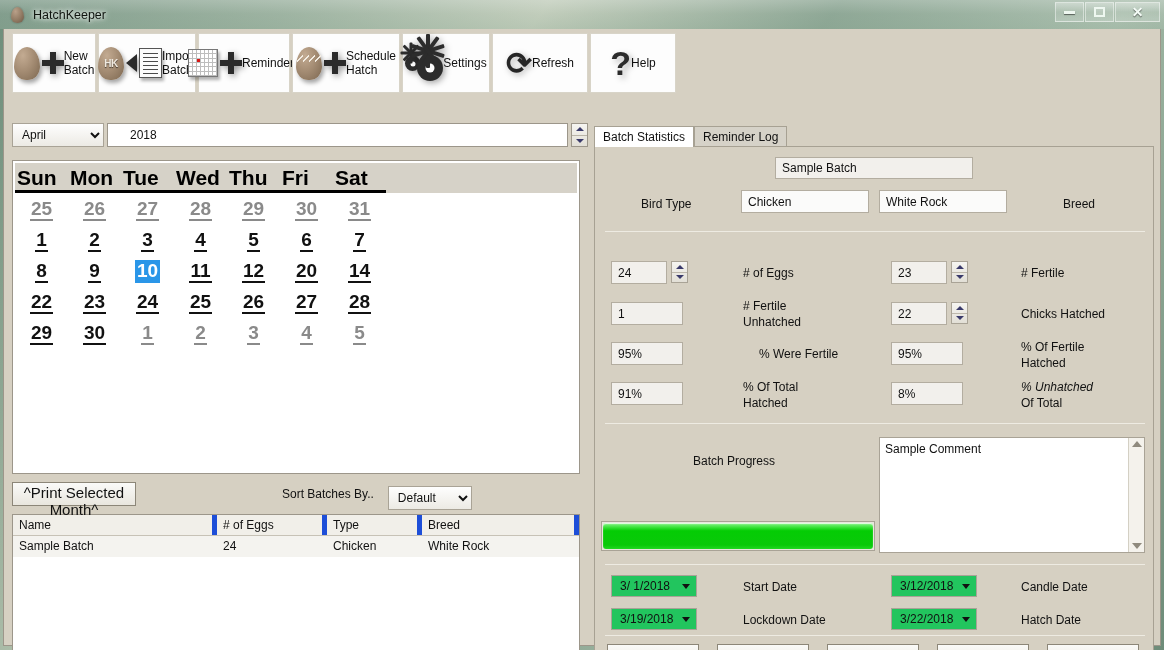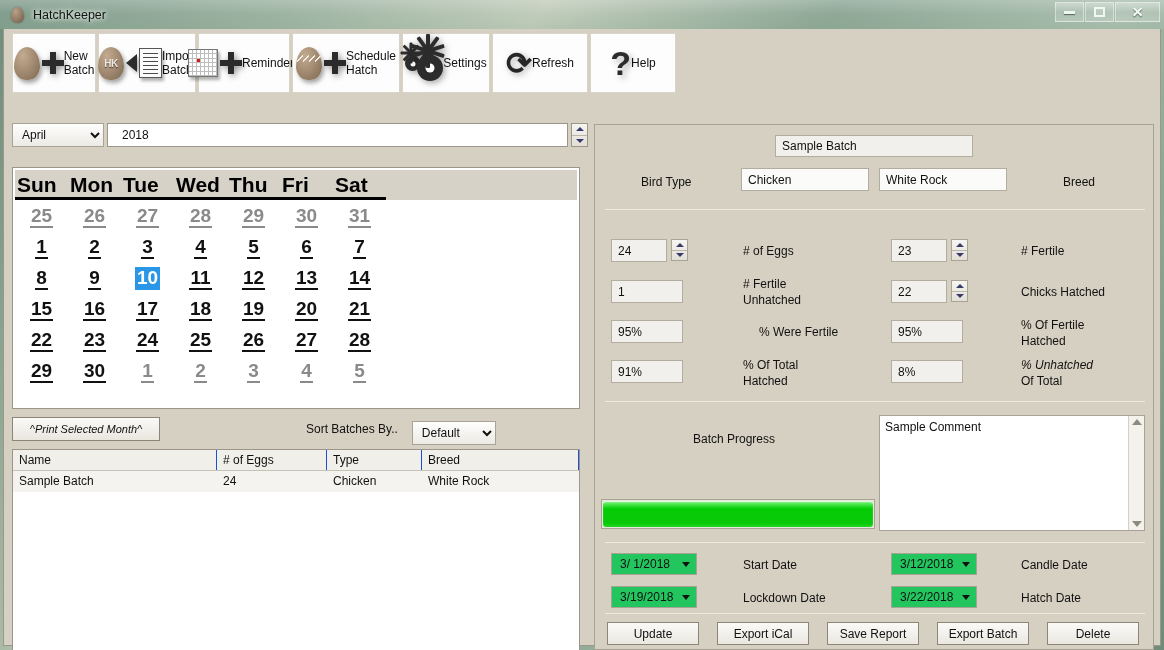--- a/index.html
+++ b/index.html
@@ -150,35 +150,35 @@
 
   .row-top { display:flex; align-items:center; height:20px; }
   select.cls-combo, .fauxcombo {
     height: 24px; font-size: 12px; font-family:"Liberation Sans", sans-serif;
     background: linear-gradient(to bottom,#fefefe,#eceae4);
     border: 1px solid #a9a396; color:#111; padding-left:5px;
   }
   #monthCombo { width: 92px; }
   #yearBox {
     flex: 1; height: 24px; margin-left: 3px; background:#fff; border:1px solid #9c968a;
-    font-size: 12px; display:flex; align-items:center; padding-left: 14px; color:#111;
+    font-size: 12px; display:flex; align-items:center; padding-left: 22px; color:#111;
   }
   #yearSpin {
     width: 17px; height: 24px; margin-left: 3px;
     background: linear-gradient(to bottom,#f6f5f1,#e2dfd6);
     border: 1px solid #9c968a; display:flex; flex-direction:column;
   }
   #yearSpin div { flex:1; display:flex; align-items:center; justify-content:center; }
   #yearSpin div:first-child { border-bottom:1px solid #b9b4a8; }
   .sp-up, .sp-dn { width:0;height:0;border-left:4px solid transparent;border-right:4px solid transparent; }
   .sp-up { border-bottom:4px solid #3a3a6a; }
   .sp-dn { border-top:4px solid #3a3a6a; }
 
   #calendar {
-    margin-top: 22px; width: 568px; height: 242px; background:#fff;
+    margin-top: 15px; width: 568px; height: 314px; background:#fff;
     border:1px solid #9c968a; padding: 2px;
   }
   #calhead {
     display:flex; background:#d6d2c8; height: 30px; align-items:flex-end;
   }
   #calhead div {
     width: 53px; text-align: left; padding-left: 2px;
     font-size: 21px; font-weight: bold; color:#000;
     border-bottom: 3px solid #000; margin-right: 0px; line-height: 25px;
   }
@@ -191,35 +191,35 @@
   .calcell span { border-bottom: 2px solid #111; padding: 0 1px; }
   .calcell.dim span { color:#8a8a8a; border-bottom-color:#8a8a8a; font-weight: bold; }
   .calcell.sel span {
     background:#2a96e8; color:#fff; border-bottom-color:#2a96e8; padding:0 2px;
   }
 
   #sortrow {
     margin-top: 8px; height: 24px; display:flex; align-items:center;
   }
   #printBtn {
-    width: 148px; height: 24px; font-size: 11px;
+    width: 124px; height: 24px; font-size: 15px;
     background: linear-gradient(to bottom,#fafaf8,#e9e6de);
-    border: 1px solid #8c8678; color:#111;font-style:italic;
+    border: 1px solid #8c8678; color:#111;
   }
   #sortLabel { margin-left: 146px; font-size: 12px; color:#111; }
   #sortCombo { width: 84px; margin-left: 14px; margin-top: 8px; }
 
   #batchTable {
     margin-top: 8px; width: 568px; height: 234px; background:#fff;
     border: 1px solid #9c968a;
   }
   .bt-head { display:flex; height: 21px; background:#f1efe9; border-bottom:1px solid #c7c2b6; }
   .bt-head div {
     font-size: 12px; color:#111; padding-left:6px; line-height:21px;
-    border-right: 1px solid #1d4ed8;
+    border-right: 5px solid #1d4ed8;
   }
   .bt-row { display:flex; height: 21px; background:#f4f3ef; }
   .bt-row div { font-size: 12px; color:#111; padding-left:6px; line-height:21px; }
   .c-name { width: 204px; } .c-eggs { width: 110px; } .c-type { width: 95px; } .c-breed { width: 157px; }
 
   
   #rightpane { position:absolute; left: 590px; top: 96px; width: 560px; height: 548px; }
   #tabs { display:flex; height: 22px; align-items:flex-end; }
   .tab {
     font-size: 12px; color:#111; padding: 3px 8px 3px 8px; line-height: 14px;
@@ -470,31 +470,22 @@
               <div class="calcell"><span>5</span></div>
               <div class="calcell"><span>6</span></div>
               <div class="calcell"><span>7</span></div>
             </div>
             <div class="calrow">
               <div class="calcell"><span>8</span></div>
               <div class="calcell"><span>9</span></div>
               <div class="calcell sel"><span>10</span></div>
               <div class="calcell"><span>11</span></div>
               <div class="calcell"><span>12</span></div>
-              <div class="calcell"><span>13</span></div>
+              <div class="calcell"><span>20</span></div>
               <div class="calcell"><span>14</span></div>
-            </div>
-            <div class="calrow">
-              <div class="calcell"><span>15</span></div>
-              <div class="calcell"><span>16</span></div>
-              <div class="calcell"><span>17</span></div>
-              <div class="calcell"><span>18</span></div>
-              <div class="calcell"><span>19</span></div>
-              <div class="calcell"><span>20</span></div>
-              <div class="calcell"><span>21</span></div>
             </div>
             <div class="calrow">
               <div class="calcell"><span>22</span></div>
               <div class="calcell"><span>23</span></div>
               <div class="calcell"><span>24</span></div>
               <div class="calcell"><span>25</span></div>
               <div class="calcell"><span>26</span></div>
               <div class="calcell"><span>27</span></div>
               <div class="calcell"><span>28</span></div>
             </div>
@@ -526,20 +517,24 @@
         <div class="bt-row">
           <div class="c-name">Sample Batch</div>
           <div class="c-eggs">24</div>
           <div class="c-type">Chicken</div>
           <div class="c-breed">White Rock</div>
         </div>
       </div>
     </div>
 
     <div id="rightpane">
+      <div id="tabs">
+        <div class="tab active">Batch Statistics</div>
+        <div class="tab">Reminder Log</div>
+      </div>
 
       <div id="tabpanel">
 
         <div id="batchName">Sample Batch</div>
 
         <div class="lbl" style="left:46px; top:50px;">Bird Type</div>
         <div class="fld white" style="left:146px; top:43px; width:128px; height:23px;">Chicken</div>
         <div class="fld white" style="left:284px; top:43px; width:128px; height:23px;">White Rock</div>
         <div class="lbl" style="left:468px; top:50px;">Breed</div>
 

